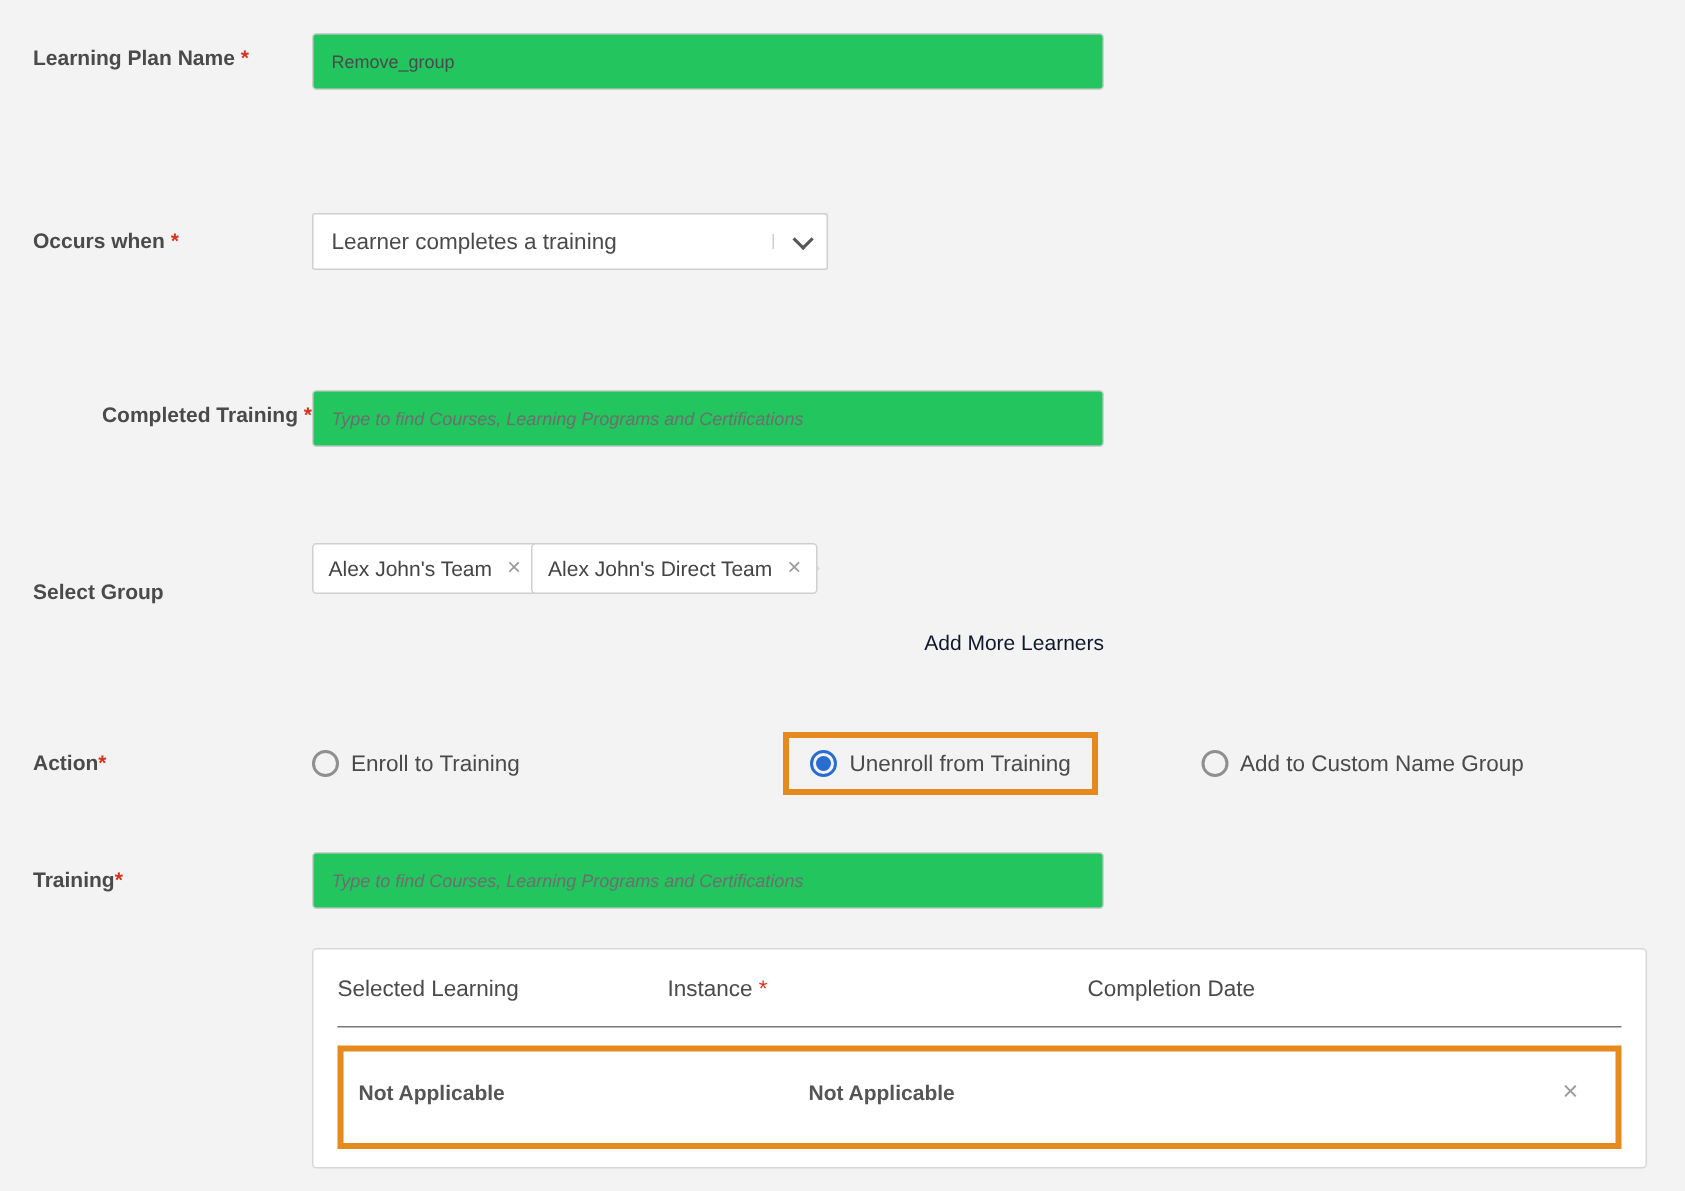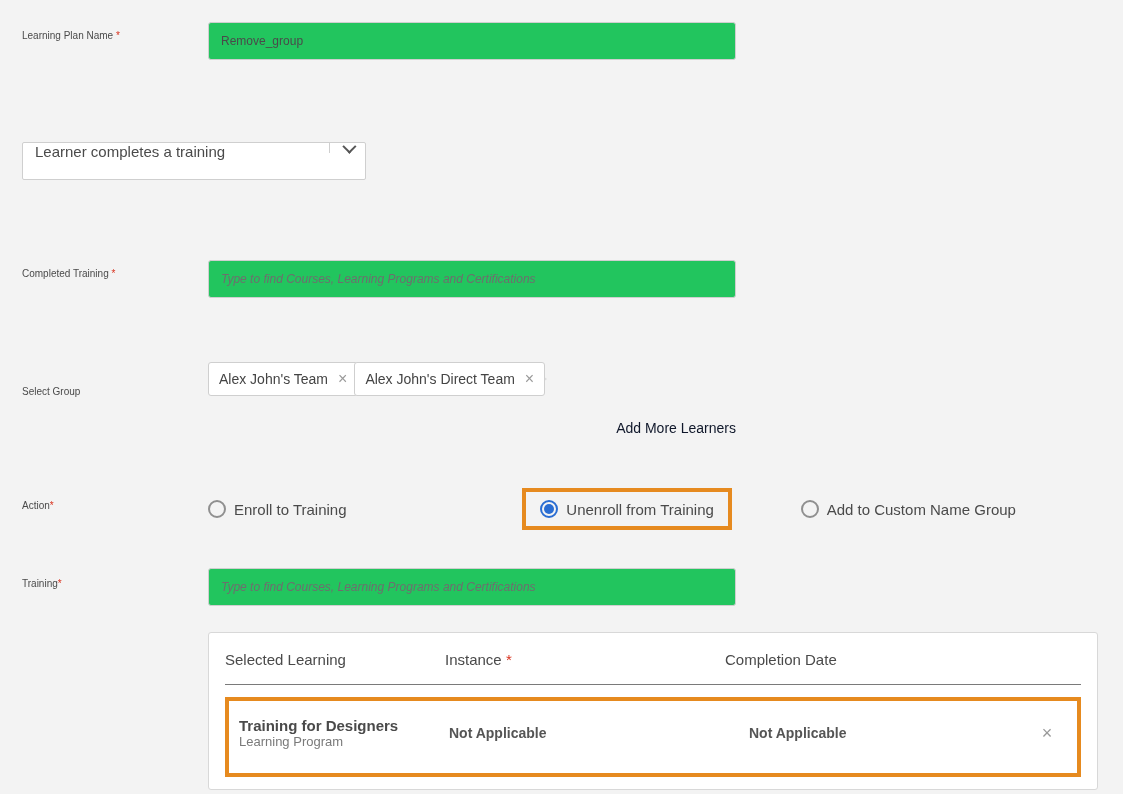--- a/index.html
+++ b/index.html
@@ -15,23 +15,23 @@
   }
   .form-row {
     display: flex;
     align-items: flex-start;
     padding: 0 22px;
   }
   .label-col {
     width: 186px;
     flex-shrink: 0;
     padding-top: 8px;
-    font-weight: 400;
-    color: #4a4a4a;
-    font-size: 10px;
+    font-weight: 700;
+    color: #4a4a4a;
+    font-size: 14px;
   }
   .field-col {
     flex: 1;
     max-width: 890px;
   }
   .req { color: #d9311d; }
   .text-input {
     width: 528px;
     height: 38px;
     border: 1px solid #cfcfcf;
@@ -43,21 +43,21 @@
   }
   .text-input::placeholder { color: #6e6e6e; font-style: italic; }
   .text-input.no-italic::placeholder { font-style: normal; }
   .dropdown {
     display: inline-flex;
     width: 344px;
     height: 38px;
     border: 1px solid #cfcfcf;
     border-radius: 2px;
     background: #fff;
-    align-items: flex-start;
+    align-items: center;
     overflow: hidden;
   }
   .dropdown-text {
     flex: 1;
     padding: 0 12px;
     display: flex;
     align-items: center;
     font-size: 15px;
     color: #4a4a4a;
   }
@@ -183,32 +183,35 @@
 <div class="form-row" style="padding-top:22px;">
   <div class="label-col">
     <span>Learning Plan Name</span> <span class="req">*</span>
   </div>
   <div class="field-col">
     <input class="text-input no-italic" type="text" value="Remove_group" style="">
   </div>
 </div>
 
 <div class="form-row" style="padding-top:72px;">
+  <div class="label-col" style="padding-top:20px;">
+    <span>Occurs when</span> <span class="req">*</span>
+  </div>
   <div class="field-col" style="padding-top:10px;">
     <div class="dropdown">
       <div class="dropdown-text">Learner completes a training</div>
       <div class="dropdown-toggle">
           <span class="chev-down"></span>
         </div>
     </div>
   </div>
 </div>
 
 <div class="form-row" style="padding-top:62px;">
-  <div class="label-col" style="padding-top:26px;">
+  <div class="label-col" style="padding-top:26px;text-align:right;">
     <span>Completed Training</span> <span class="req">*</span>
   </div>
   <div class="field-col" style="padding-top:18px;">
     <input class="text-input" type="text" placeholder="Type to find Courses, Learning Programs and Certifications" style="">
   </div>
 </div>
 
 <div class="form-row" style="padding-top:64px;">
   <div class="label-col" style="padding-top:24px;">
     <span>Select Group</span>
@@ -268,23 +271,19 @@
     <div class="table-box" style="margin-top:26px; width:890px;">
       <div class="table-header">
         <div class="col1">Selected Learning</div>
         <div class="col2">
           <span>Instance</span> <span class="req">*</span>
         </div>
         <div class="col3">Completion Date</div>
         <div class="col4"></div>
       </div>
       <div class="table-body-row">
-        <div class="tb-col1">
-          <div class="train-title">Training for Designers</div>
-          <div class="train-sub">Learning Program</div>
-        </div>
         <div class="tb-col2">Not Applicable</div>
         <div class="tb-col3">Not Applicable</div>
         <div class="tb-col4">×</div>
       </div>
     </div>
   </div>
 </div>
 
 </body></html>

